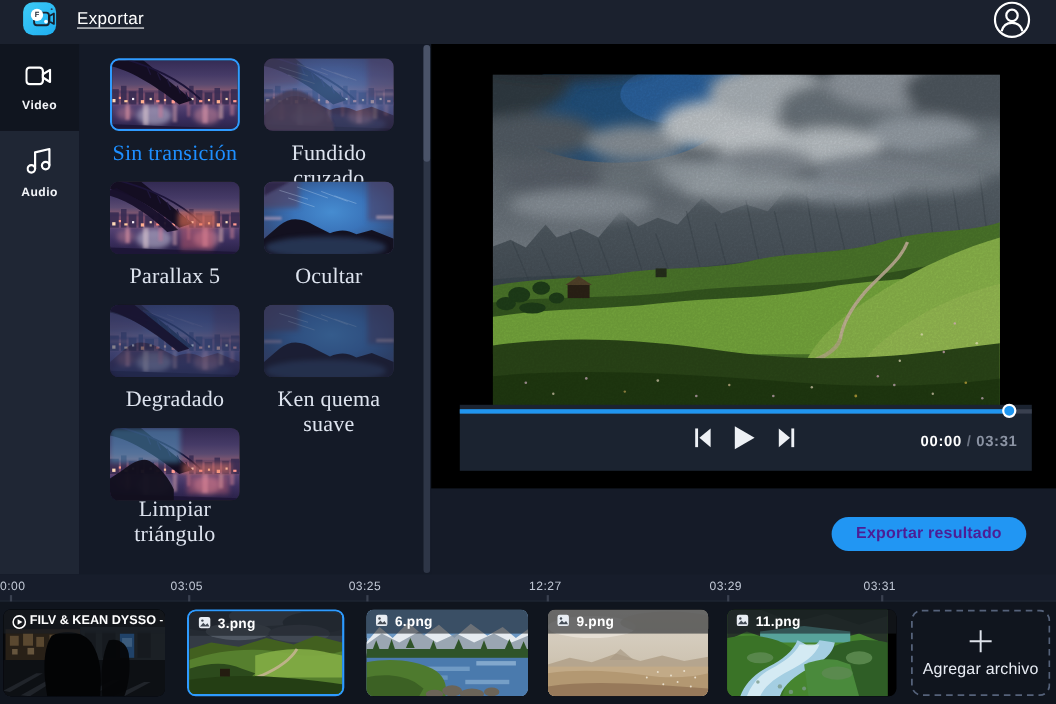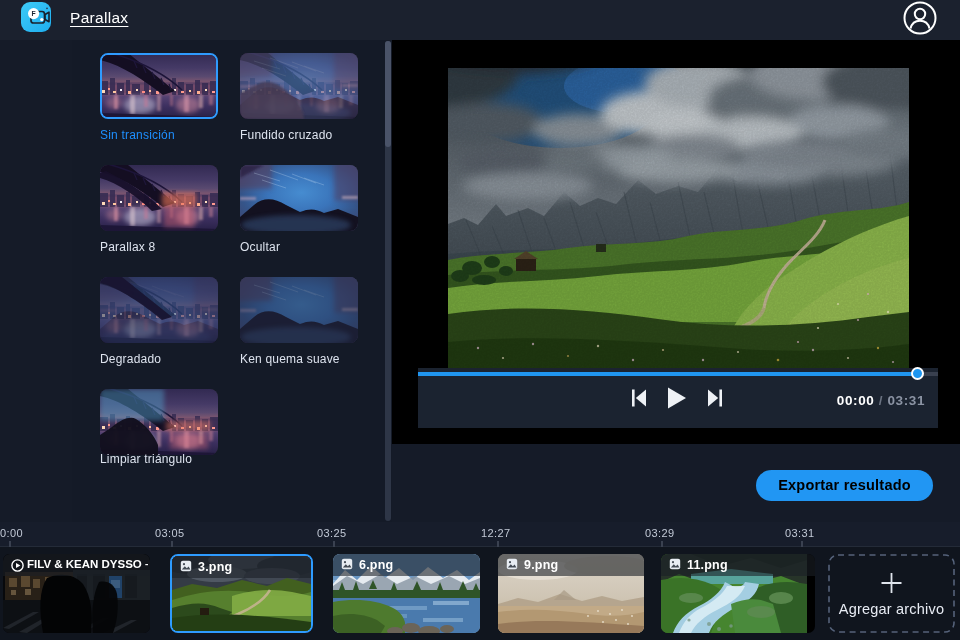--- a/index.html
+++ b/index.html
@@ -21,43 +21,43 @@
   
   #sidebar { left:0; top:40px; width:72px; height:482px; background:#1f2634; }
   #videoitem { left:0; top:0; width:72px; height:79px; background:#10151f; }
   .sbl { width:72px; text-align:center; font-size:11px; font-weight:bold;
     color:#f2f4f8; letter-spacing:.4px; }
 
   
   #panel { left:72px; top:40px; width:320px; height:482px; background:#141a27; }
   .thumb { width:118px; height:66px; border-radius:8px; overflow:hidden; background:#222; }
   .thumb.sel { border:2px solid #2f9bff; }
-  .tlabel { width:118px; font-size:12px; color:#dde3ee;
-    letter-spacing:.2px; }
+  .tlabel { width:118px; text-align:center; font-size:20px; color:#dde3ee;
+    letter-spacing:.2px;font-family:Liberation Serif, serif; }
   .tlabel.sel { color:#1e8fff; }
   #ptrack { left:385px; top:41px; width:6px; height:480px; background:#2e3647; border-radius:3px; }
   #pthumb { left:385px; top:41px; width:6px; height:106px; background:#4a5368; border-radius:3px; }
 
   
   #preview { left:392px; top:40px; width:568px; height:404px; background:#000; }
   #vidimg { left:56px; top:28px; width:461px; height:302px; }
   #ctrlbar { left:26px; top:328px; width:520px; height:60px; background:#1b2330; }
   #progress { left:26px; top:332px; width:520px; height:4px; background:#39404f; }
   #progfill { left:0; top:0; width:494px; height:4px; background:#2095ef; }
   #knob { left:493px; top:-5px; width:13px; height:13px; border-radius:50%;
     background:#1e96f0; border:2px solid #fff; }
   #ptime { right:13px; top:25px; font-size:13.5px; font-weight:bold; color:#fff; letter-spacing:.6px; }
   #ptime .dim { color:#8b93a3; } #ptime .sl { color:#6b7382; }
 
   
   #btn1 { left:470px; top:470px; width:271px; height:31px; border:2px solid #2e97ff;
     border-radius:16px; color:#fff; font-size:14.5px; font-weight:bold;
     text-align:center; line-height:27px; letter-spacing:.2px; }
   #btn2 { left:756px; top:470px; width:177px; height:31px; background:#2196f3;
-    border-radius:16px; color:#000000; font-size:14.5px; font-weight:bold;
+    border-radius:16px; color:#4c1d95; font-size:14.5px; font-weight:bold;
     text-align:center; line-height:31px; letter-spacing:.2px; }
 
   
   #ruler { left:0; top:522px; width:960px; height:25px; background:#171d2b;
     border-bottom:1px solid #242b38; }
   .rlab { top:5px; font-size:11px; color:#c2c9d6; letter-spacing:.4px; }
   .tick { top:19px; width:2px; height:6px; background:#3a4150; }
   #cliprow { left:0; top:547px; width:960px; height:93px; background:#10151e; }
   .clip { top:7px; height:79px; border-radius:7px; overflow:hidden; background:#000; }
   .clip.sel { border:2px solid #2e9bff; border-radius:8px; }
@@ -73,27 +73,41 @@
 
   <div id="topbar" class="abs"></div>
   <div id="logo" class="abs"><svg width="30" height="30" viewBox="0 0 30 30">
     <rect x="10" y="9.5" width="13.5" height="11.5" rx="2.5" fill="none" stroke="#1a2330" stroke-width="1.7"></rect>
     <path d="M24 12.5 L28 10.2 L28 19.8 L24 17.5 Z" fill="none" stroke="#17202e" stroke-width="1.6" stroke-linejoin="round"></path>
     <circle cx="12.6" cy="11.6" r="5.6" fill="#ffffff"></circle>
     <text x="12.6" y="13.9" font-size="6.8" font-weight="bold" fill="#1b2433" text-anchor="middle">F</text>
     <circle cx="20.8" cy="17.6" r="1.7" fill="#ffffff"></circle>
     <circle cx="26" cy="6.3" r="0.9" fill="#2b3850"></circle>
   </svg></div>
-  <div id="regresa" class="abs">Parallax</div>
+  <div id="regresa" class="abs">Exportar</div>
   <div class="abs" id="avatar" style="left:903px; top:1px;"><svg width="34" height="34" viewBox="0 0 34 34">
     <circle cx="17" cy="17" r="15.5" fill="none" stroke="#ffffff" stroke-width="2"></circle>
     <circle cx="17" cy="13" r="5.2" fill="none" stroke="#ffffff" stroke-width="2"></circle>
     <path d="M7.5 27.5 C9 21.5 13 19.8 17 19.8 C21 19.8 25 21.5 26.5 27.5" fill="none" stroke="#ffffff" stroke-width="2"></path>
   </svg></div>
 
+  <div id="sidebar" class="abs">
+    <div id="videoitem" class="abs"></div>
+    <div class="abs" style="left:23px; top:20px;"><svg width="24" height="18" viewBox="0 0 24 18">
+      <rect x="1" y="1.5" width="15" height="15" rx="3" fill="none" stroke="#ffffff" stroke-width="2"></rect>
+      <path d="M16 7.5 L22.5 3.5 L22.5 14.5 L16 10.5 Z" fill="none" stroke="#ffffff" stroke-width="2" stroke-linejoin="round"></path>
+    </svg></div>
+    <div class="sbl abs" style="left:0; top:50px;">Video</div>
+    <div class="abs" style="left:24px; top:93px;"><svg width="23" height="26" viewBox="0 0 23 26">
+      <circle cx="4.5" cy="20.5" r="3.4" fill="none" stroke="#ffffff" stroke-width="2"></circle>
+      <circle cx="17.5" cy="17.5" r="3.4" fill="none" stroke="#ffffff" stroke-width="2"></circle>
+      <path d="M7.9 20.5 L7.9 5.5 L20.9 2.5 L20.9 17.5" fill="none" stroke="#ffffff" stroke-width="2" stroke-linejoin="round"></path>
+    </svg></div>
+    <div class="sbl abs" style="left:0; top:129px;">Audio</div>
+  </div>
 
   <svg width="0" height="0" style="position:absolute;">
     <defs>
       <linearGradient id="gsky" x1="0" y1="0" x2="0" y2="1">
         <stop offset="0" stop-color="#322a52"></stop>
           <stop offset=".35" stop-color="#453a66"></stop>
         <stop offset=".55" stop-color="#5a4a70"></stop>
           <stop offset=".66" stop-color="#7a5570"></stop>
         <stop offset=".72" stop-color="#4a3760"></stop>
           <stop offset="1" stop-color="#2a2248"></stop>
@@ -214,21 +228,21 @@
       <rect width="118" height="66" fill="#8a90b4" opacity=".12"></rect>
     </svg></div>
     <div class="tlabel abs" style="left:168px; top:88px;">Fundido cruzado</div>
 
     <div class="thumb abs" style="left:28px; top:125px;"><svg width="118" height="66" viewBox="0 0 118 66">
       <use href="#bridge"></use>
       <path d="M0 8 L6 6 C 30 18, 48 30, 62 44 L 52 46 C 38 32, 18 18, 0 13 Z" fill="#17102a" opacity=".95"></path>
       <rect x="62" y="28" width="34" height="14" fill="#f07858" opacity=".6" filter="url(#bl2)"></rect>
       <rect x="64" y="42" width="30" height="20" fill="#d06070" opacity=".45" filter="url(#bl2)"></rect>
     </svg></div>
-    <div class="tlabel abs" style="left:28px; top:200px;">Parallax 8</div>
+    <div class="tlabel abs" style="left:28px; top:200px;">Parallax 5</div>
 
     <div class="thumb abs" style="left:168px; top:125px;"><svg width="118" height="66" viewBox="0 0 118 66">
       <use href="#mount"></use>
       <path d="M0 0 L24 0 L0 13 Z" fill="#281f3e" opacity=".7" filter="url(#bl1)"></path>
     </svg></div>
     <div class="tlabel abs" style="left:168px; top:200px;">Ocultar</div>
 
     <div class="thumb abs" style="left:28px; top:237px;"><svg width="118" height="66" viewBox="0 0 118 66">
       <use href="#bridge"></use>
       <use href="#mount" opacity=".32"></use>

